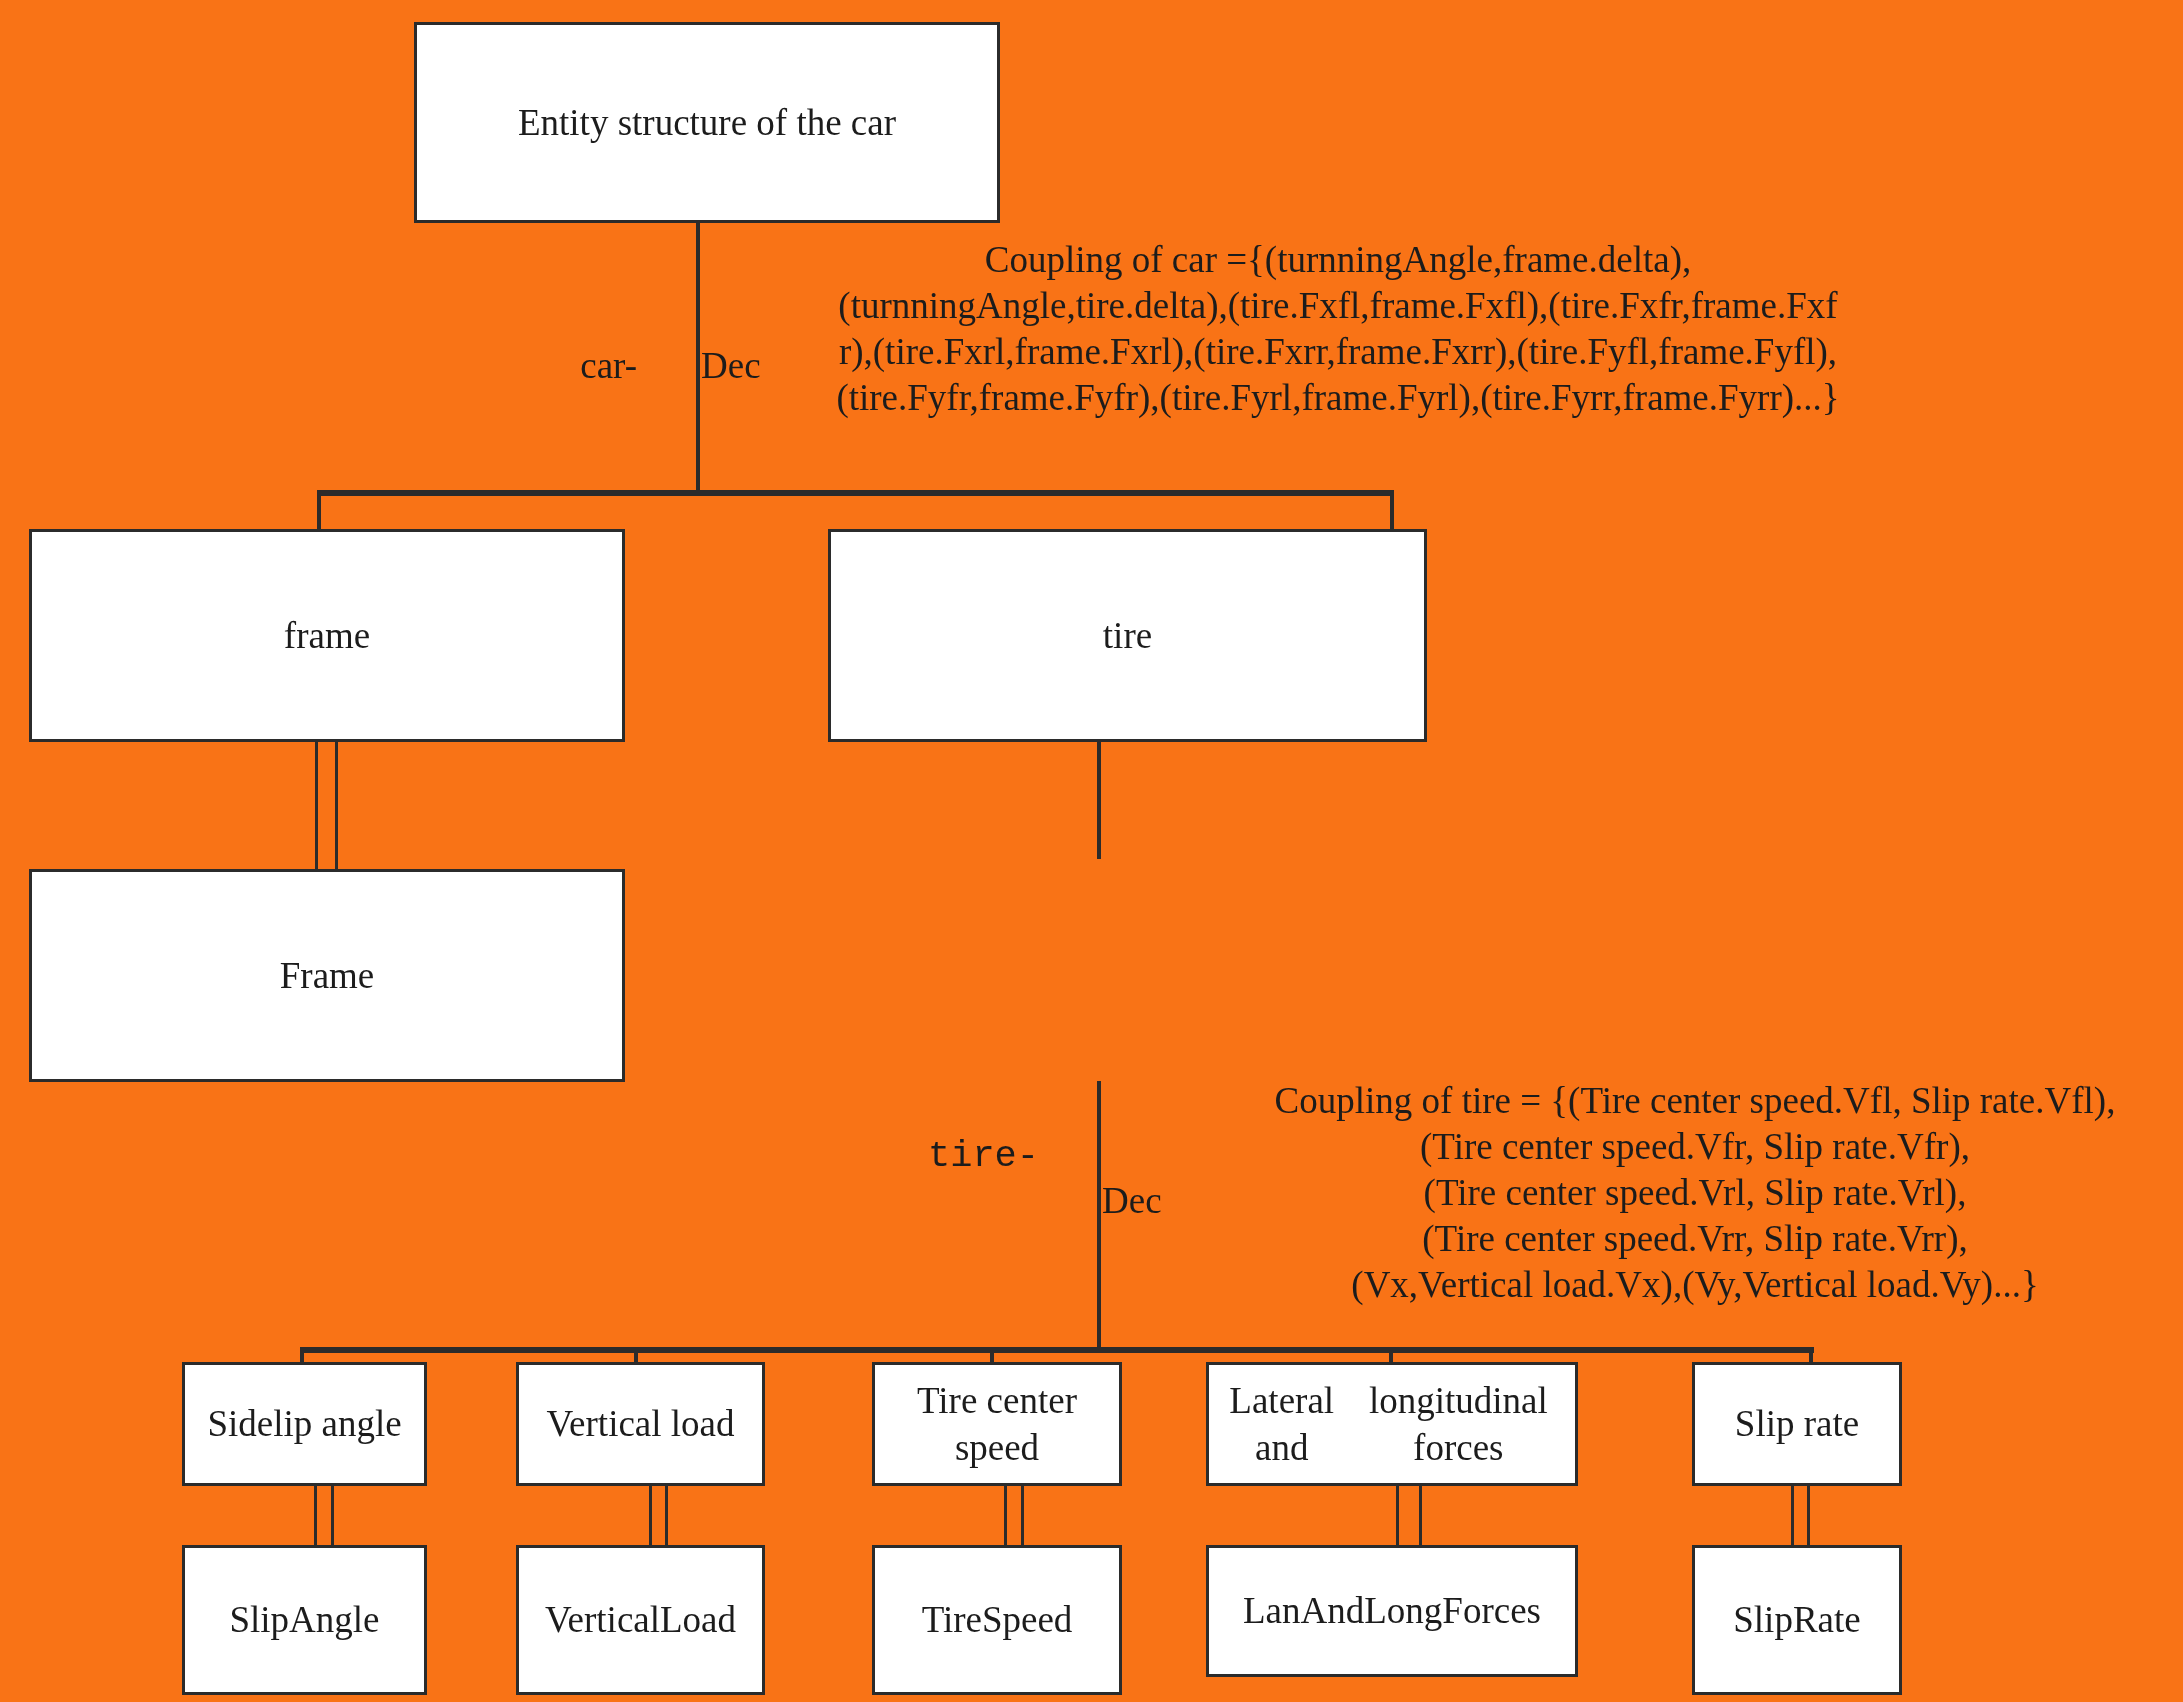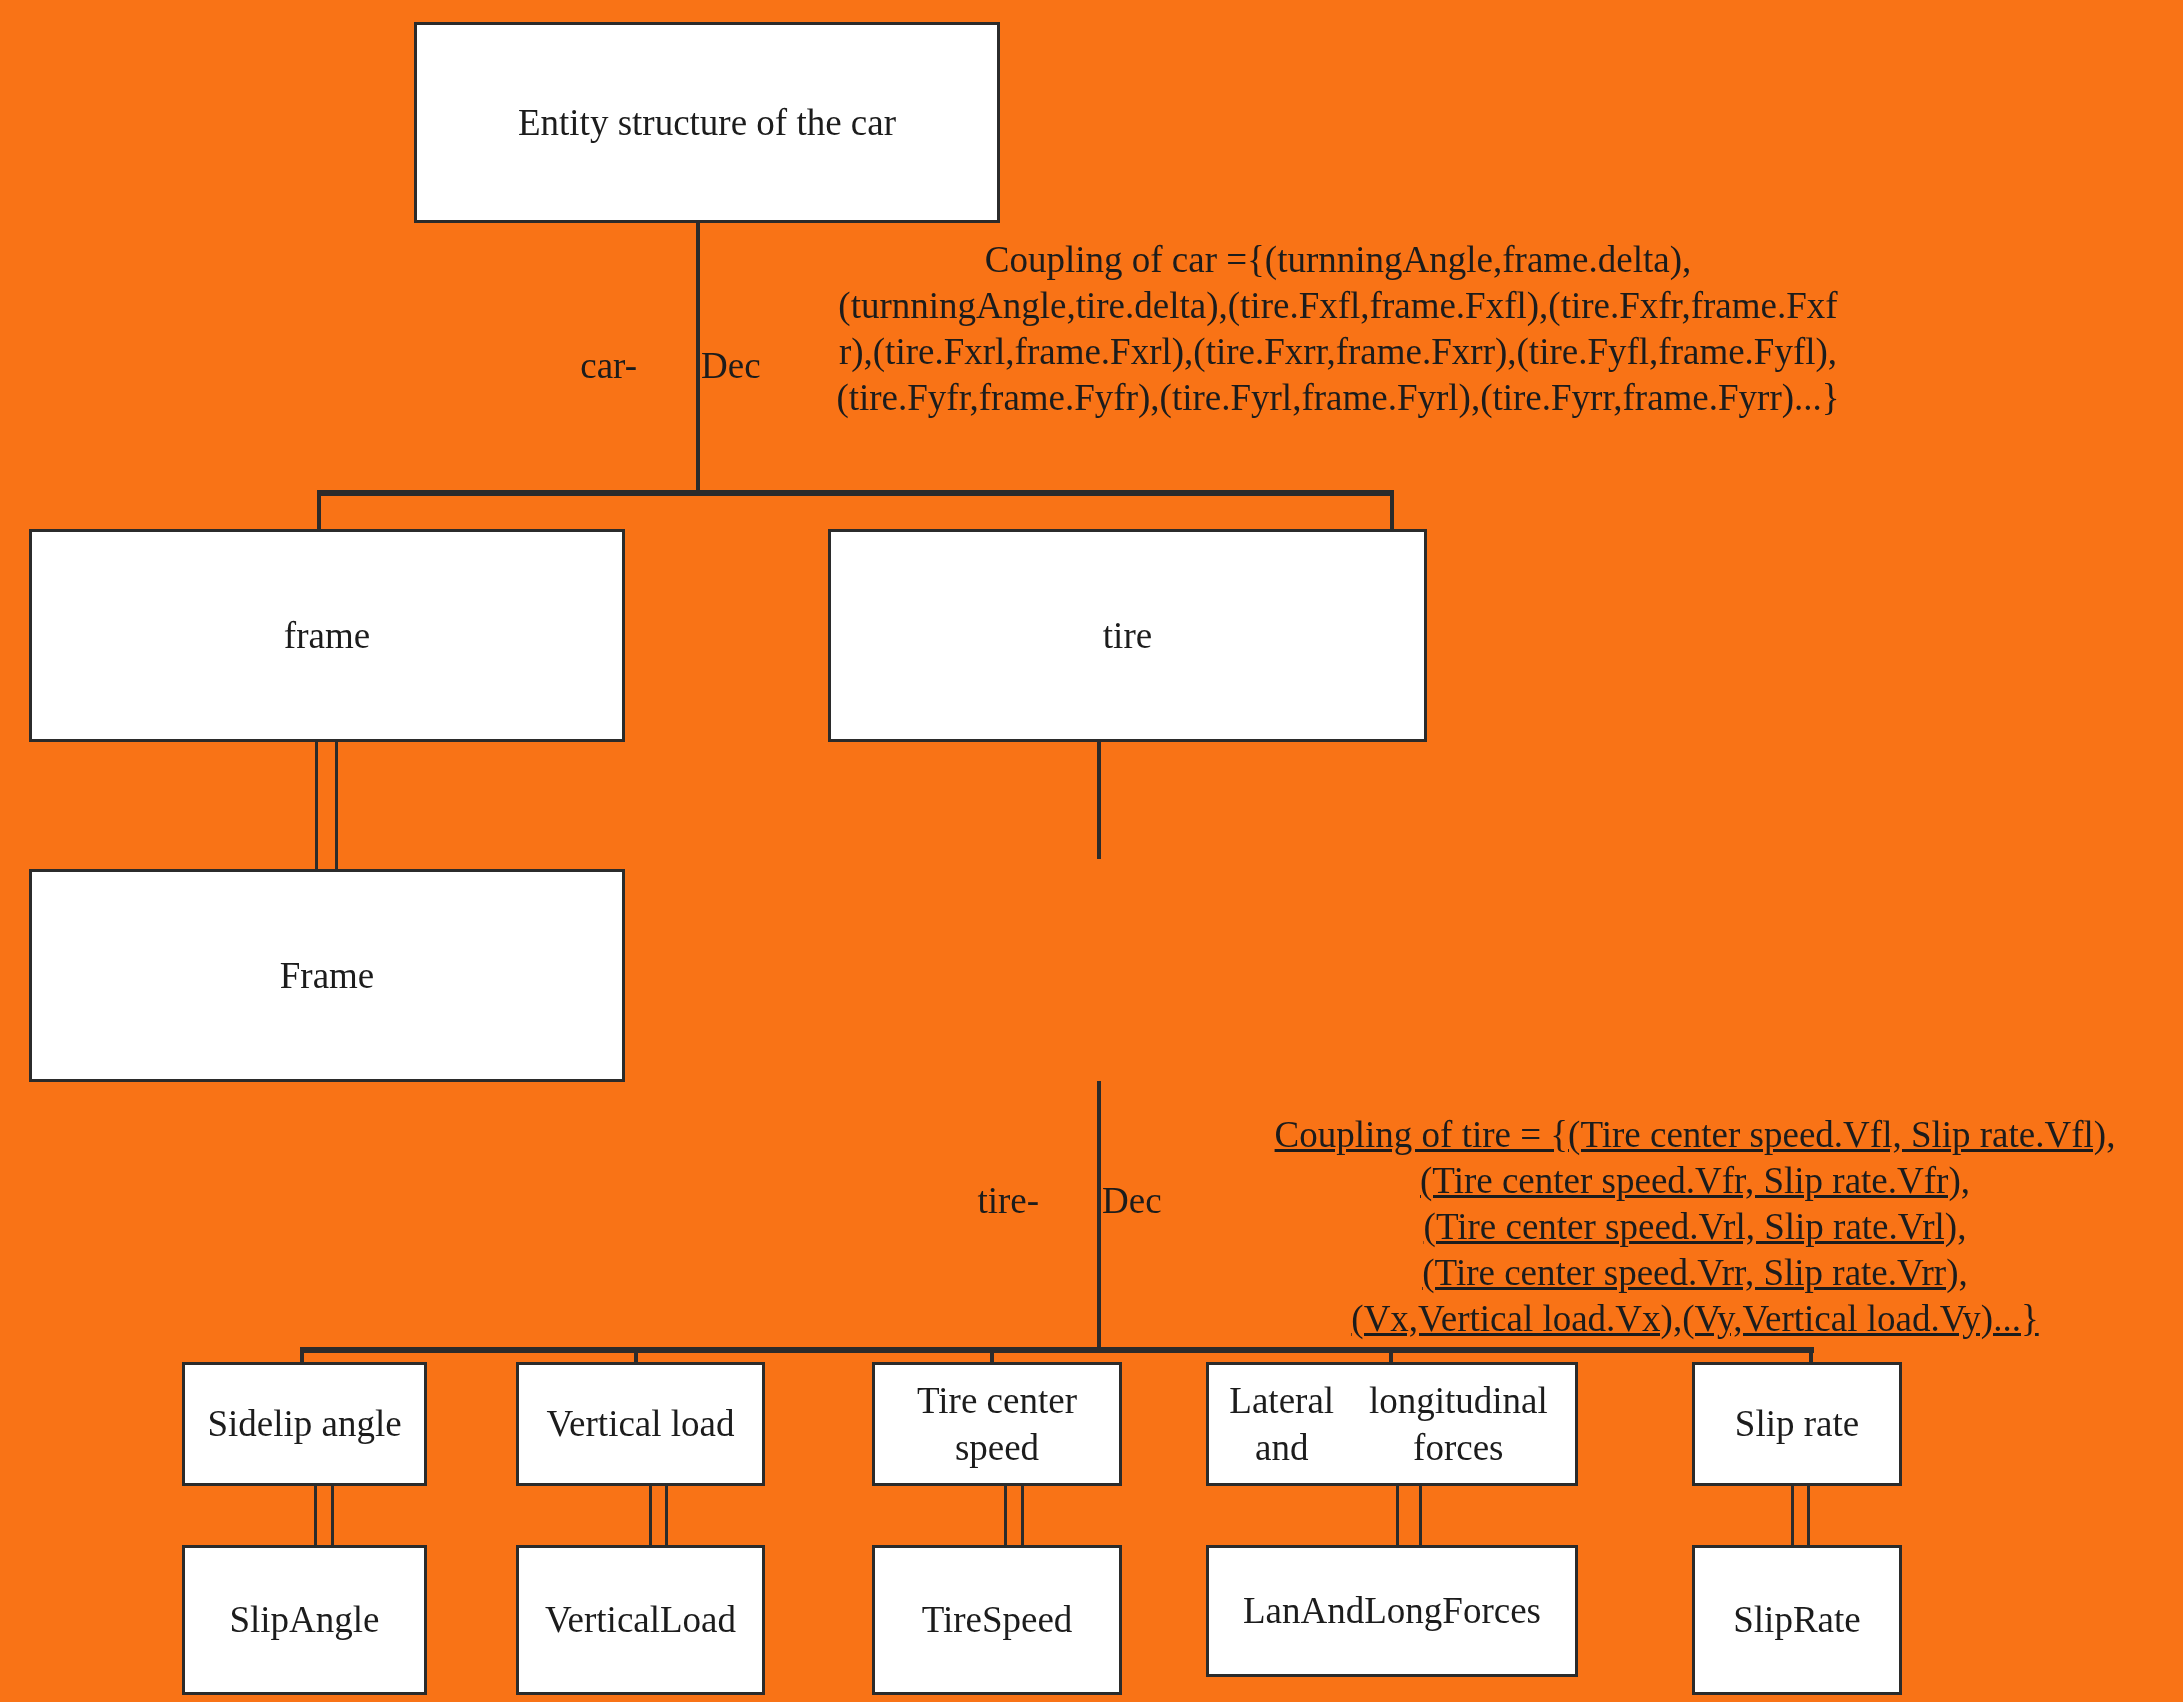--- a/index.html
+++ b/index.html
@@ -87,24 +87,24 @@
 
   <div class="line vline" style="left:1097px; top:741px; height:118px;"></div>
 
   <div class="box" style="left:29px; top:869px; width:596px; height:213px;">
     <span>Frame</span>
   </div>
 
 
   <div class="line vline" style="left:1097px; top:1081px; height:271px;"></div>
 
-  <div class="edge-label" style="left:1039px; top:1182px; transform:translateX(-100%);">tire-</div>
+  <div class="edge-label" style="left:1039px; top:1138px; transform:translateX(-100%);font-family:Liberation Mono, monospace;">tire-</div>
   <div class="edge-label" style="left:1102px; top:1182px;">Dec</div>
 
-  <div class="coupling center" style="left:1230px; top:1112px; width:930px;text-decoration:underline;">Coupling of tire = {(Tire center speed.Vfl, Slip rate.Vfl),
+  <div class="coupling center" style="left:1230px; top:1078px; width:930px;">Coupling of tire = {(Tire center speed.Vfl, Slip rate.Vfl),
 (Tire center speed.Vfr, Slip rate.Vfr),
 (Tire center speed.Vrl, Slip rate.Vrl),
 (Tire center speed.Vrr, Slip rate.Vrr),
 (Vx,Vertical load.Vx),(Vy,Vertical load.Vy)...}</div>
 
   <div class="line hline" style="left:300px; top:1347px; width:1514px;"></div>
   <div class="line vline" style="left:300px; top:1347px; height:18px;"></div>
   <div class="line vline" style="left:634px; top:1347px; height:18px;"></div>
   <div class="line vline" style="left:990px; top:1347px; height:18px;"></div>
   <div class="line vline" style="left:1389px; top:1347px; height:18px;"></div>

